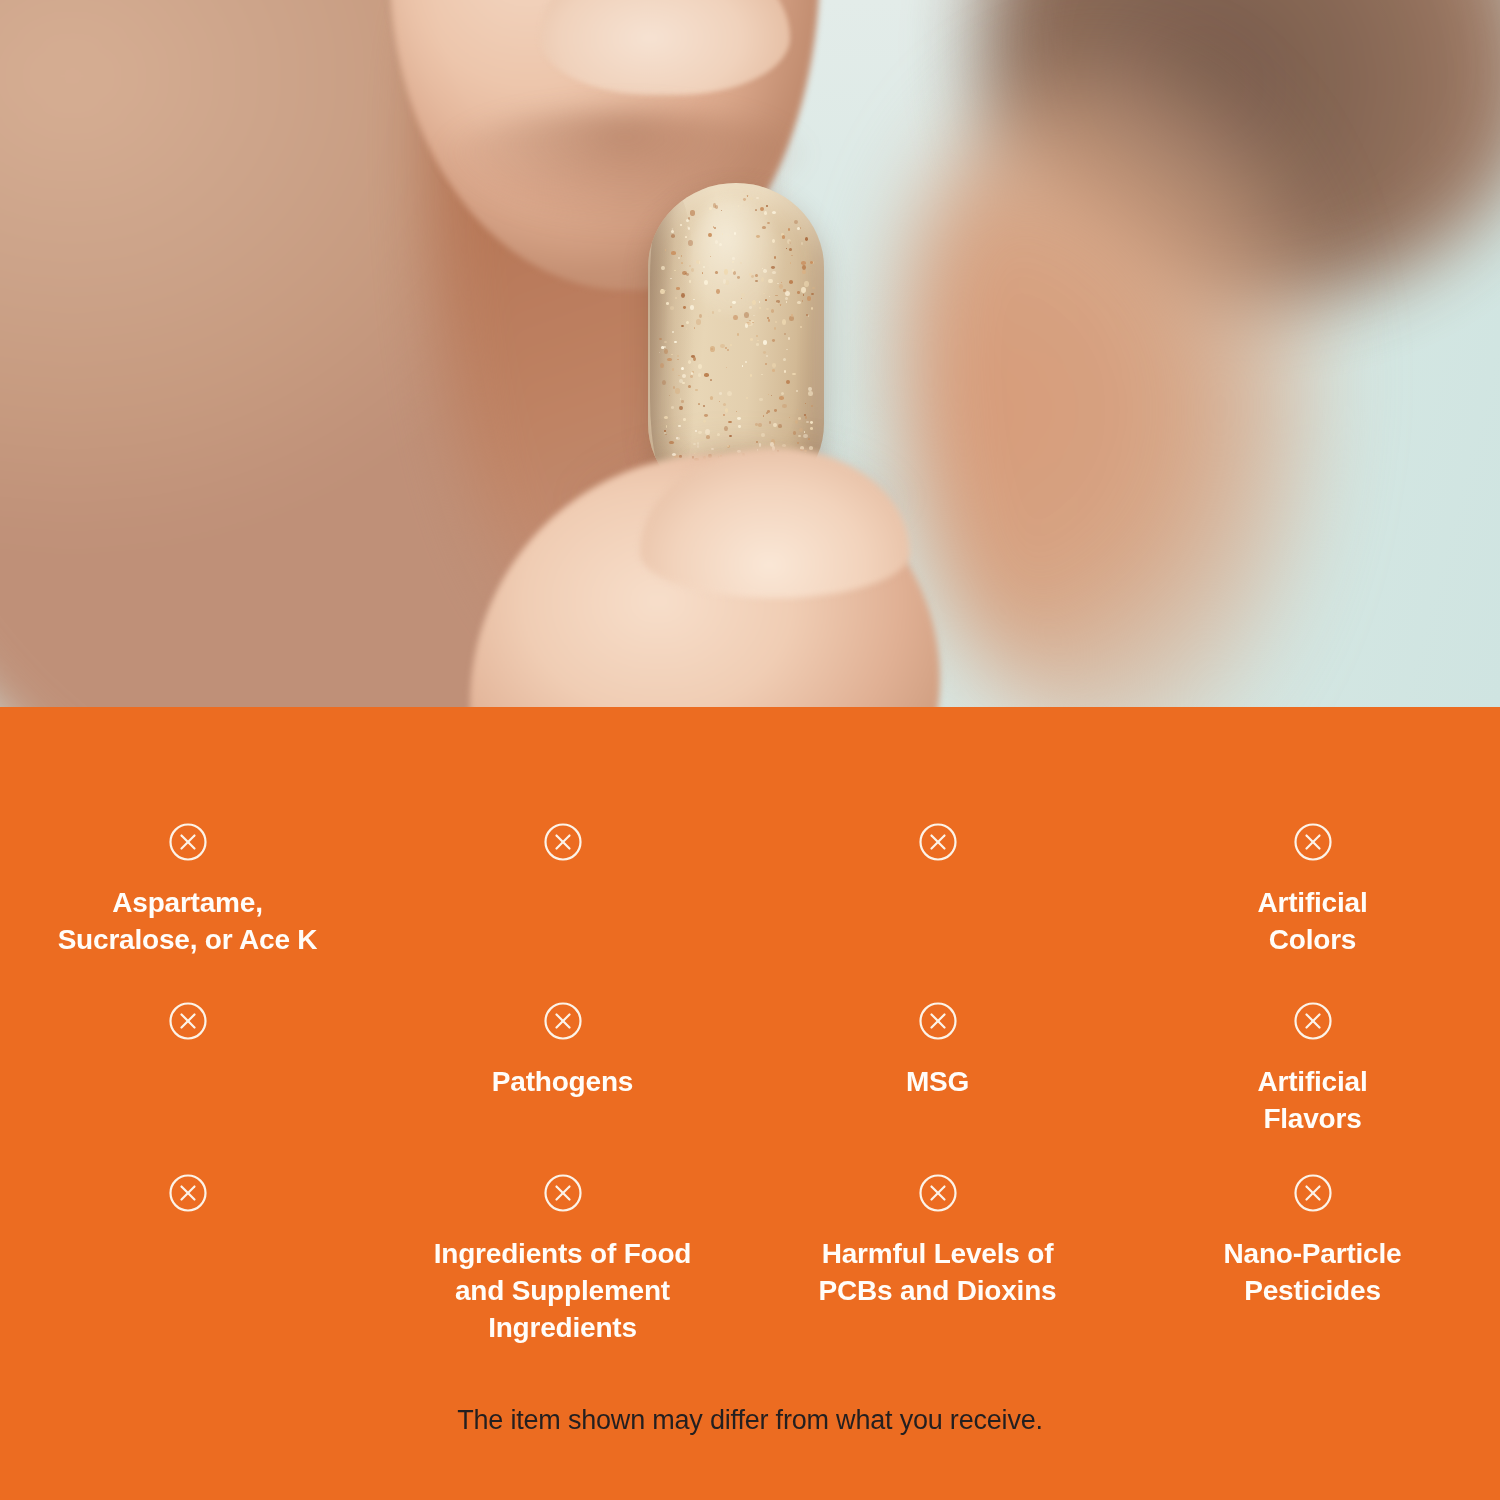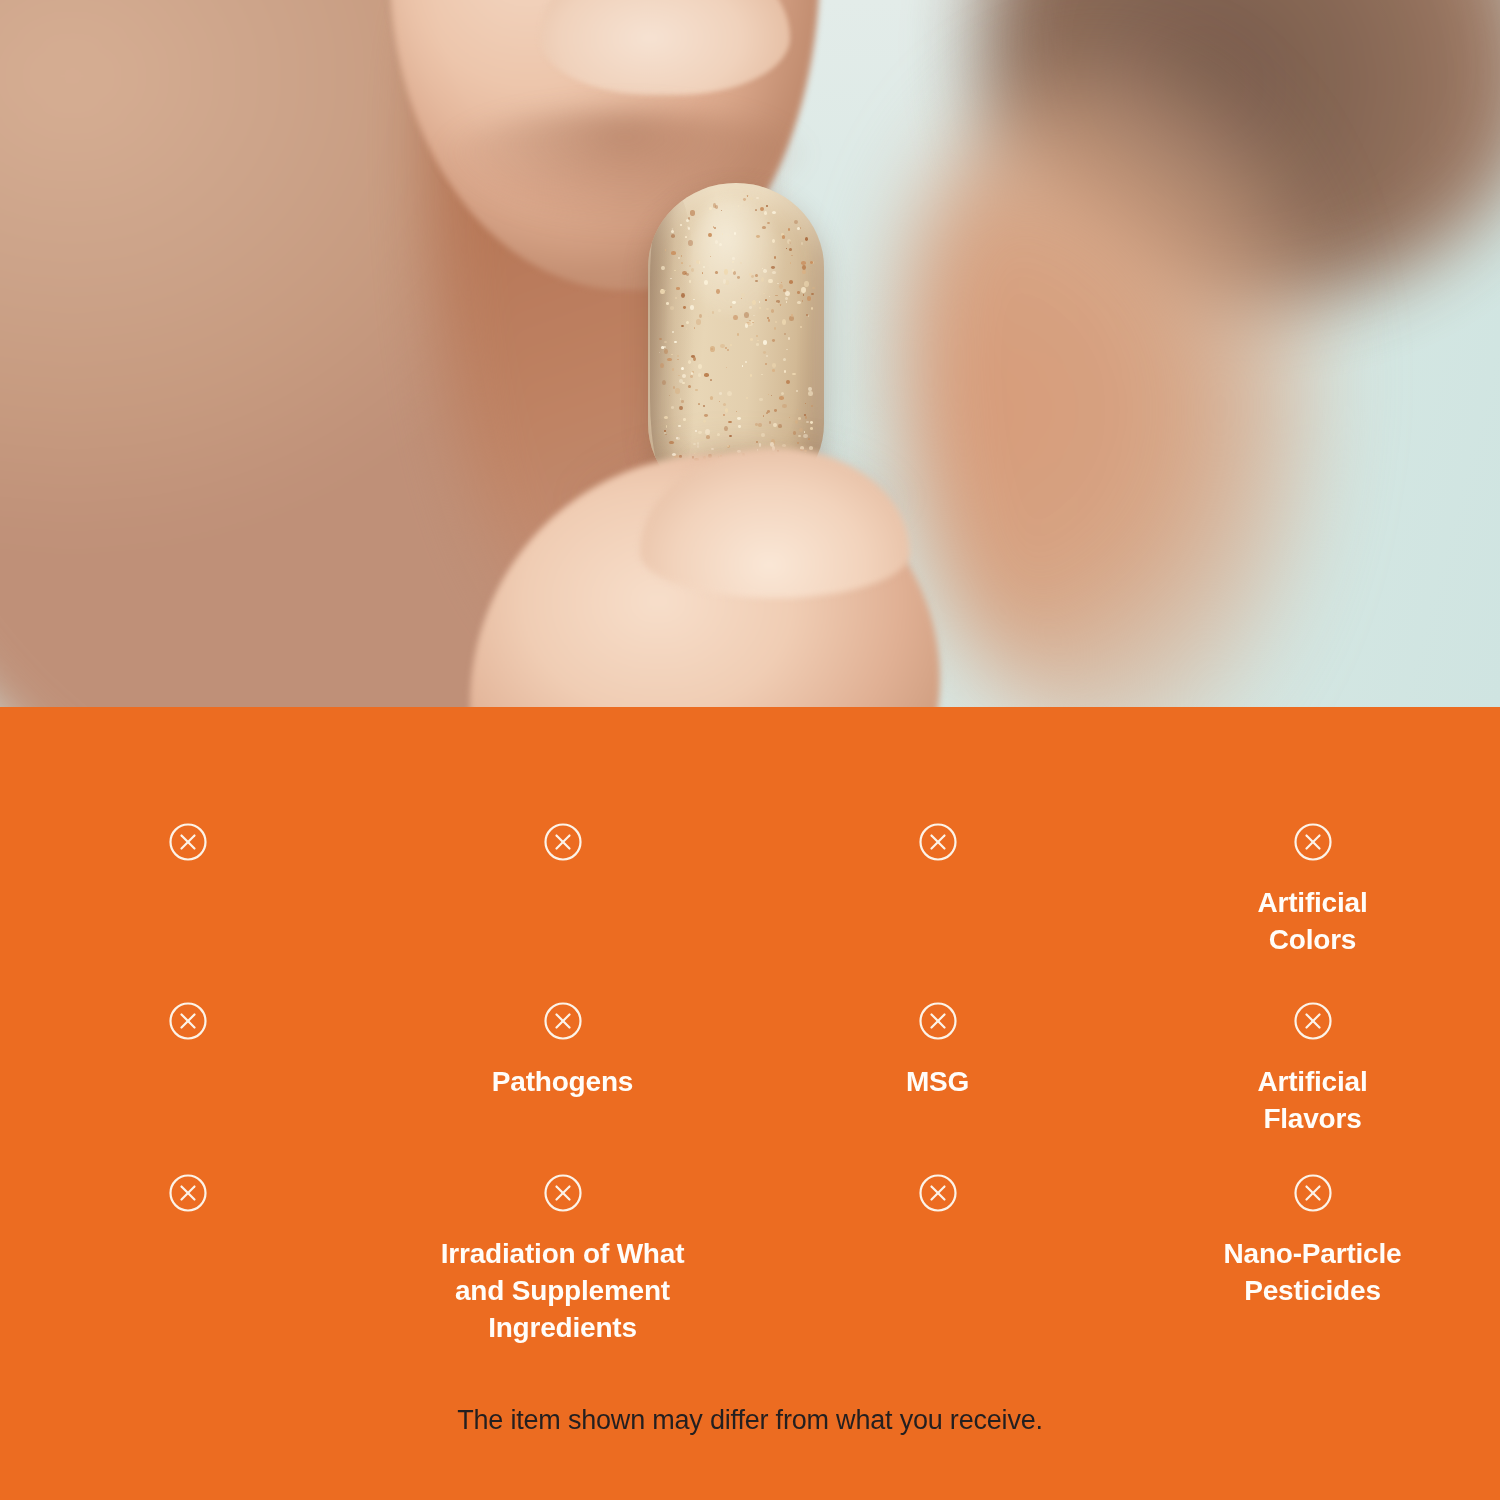--- a/index.html
+++ b/index.html
@@ -689,20 +689,22 @@
 
   <div class="grid">
 
     <div class="grid-row row1">
       <div class="cell">
         <svg class="x-icon" viewBox="0 0 40 40">
           <circle cx="20" cy="20" r="17.5" stroke-width="2.2"></circle>
           <line x1="13.5" y1="13.5" x2="26.5" y2="26.5" stroke-width="2.2" stroke-linecap="round"></line>
           <line x1="26.5" y1="13.5" x2="13.5" y2="26.5" stroke-width="2.2" stroke-linecap="round"></line>
         </svg>
+        <div class="cell-label">Aspartame,
+Sucralose, or Ace K</div>
       </div>
       <div class="cell">
         <svg class="x-icon" viewBox="0 0 40 40">
           <circle cx="20" cy="20" r="17.5" stroke-width="2.2"></circle>
           <line x1="13.5" y1="13.5" x2="26.5" y2="26.5" stroke-width="2.2" stroke-linecap="round"></line>
           <line x1="26.5" y1="13.5" x2="13.5" y2="26.5" stroke-width="2.2" stroke-linecap="round"></line>
         </svg>
       </div>
       <div class="cell">
         <svg class="x-icon" viewBox="0 0 40 40">
@@ -764,30 +766,32 @@
           <line x1="13.5" y1="13.5" x2="26.5" y2="26.5" stroke-width="2.2" stroke-linecap="round"></line>
           <line x1="26.5" y1="13.5" x2="13.5" y2="26.5" stroke-width="2.2" stroke-linecap="round"></line>
         </svg>
       </div>
       <div class="cell">
         <svg class="x-icon" viewBox="0 0 40 40">
           <circle cx="20" cy="20" r="17.5" stroke-width="2.2"></circle>
           <line x1="13.5" y1="13.5" x2="26.5" y2="26.5" stroke-width="2.2" stroke-linecap="round"></line>
           <line x1="26.5" y1="13.5" x2="13.5" y2="26.5" stroke-width="2.2" stroke-linecap="round"></line>
         </svg>
-        <div class="cell-label">Irradiation of What
+        <div class="cell-label">Ingredients of Food
 and Supplement
 Ingredients</div>
       </div>
       <div class="cell">
         <svg class="x-icon" viewBox="0 0 40 40">
           <circle cx="20" cy="20" r="17.5" stroke-width="2.2"></circle>
           <line x1="13.5" y1="13.5" x2="26.5" y2="26.5" stroke-width="2.2" stroke-linecap="round"></line>
           <line x1="26.5" y1="13.5" x2="13.5" y2="26.5" stroke-width="2.2" stroke-linecap="round"></line>
         </svg>
+        <div class="cell-label">Harmful Levels of
+PCBs and Dioxins</div>
       </div>
       <div class="cell">
         <svg class="x-icon" viewBox="0 0 40 40">
           <circle cx="20" cy="20" r="17.5" stroke-width="2.2"></circle>
           <line x1="13.5" y1="13.5" x2="26.5" y2="26.5" stroke-width="2.2" stroke-linecap="round"></line>
           <line x1="26.5" y1="13.5" x2="13.5" y2="26.5" stroke-width="2.2" stroke-linecap="round"></line>
         </svg>
         <div class="cell-label">Nano-Particle
 Pesticides</div>
       </div>

